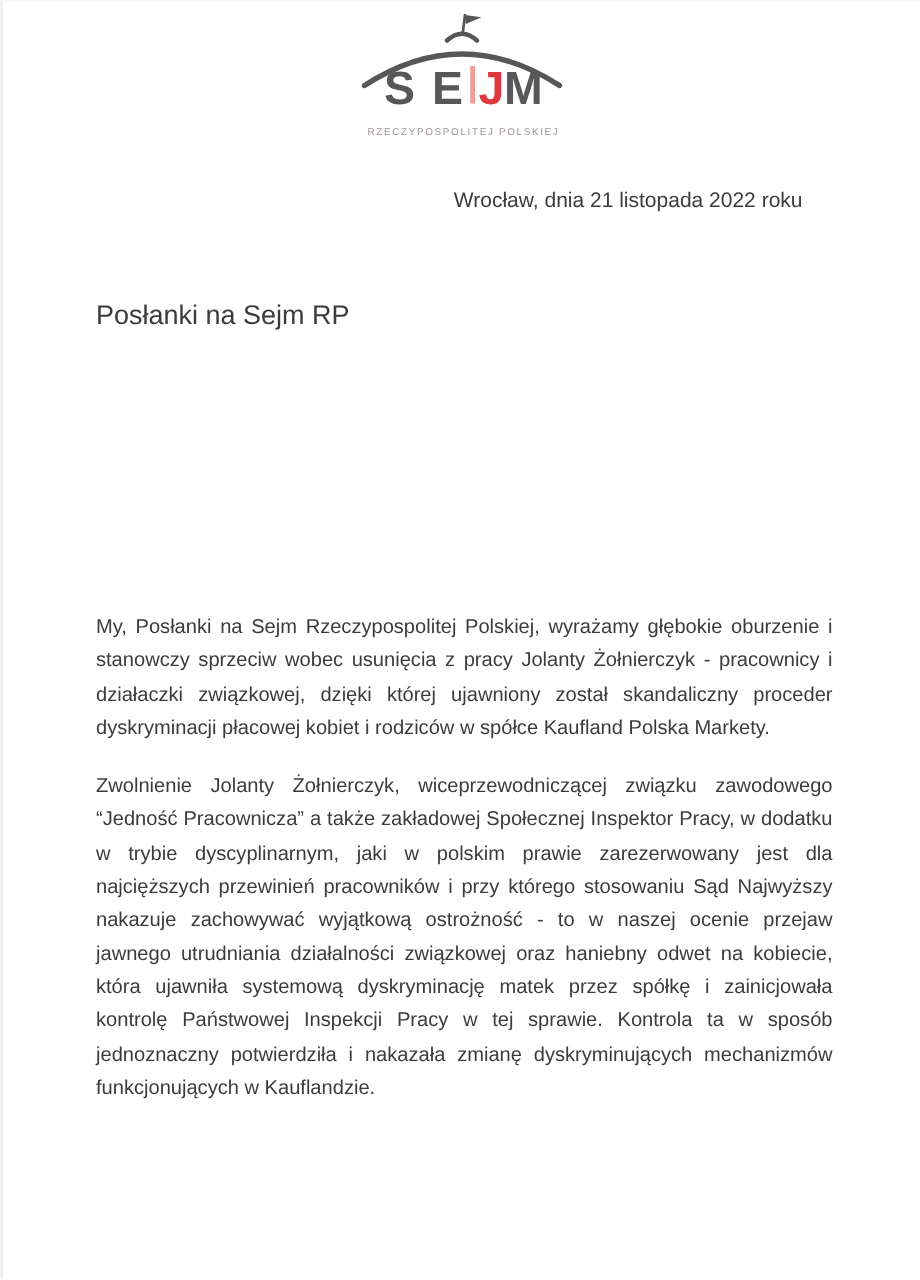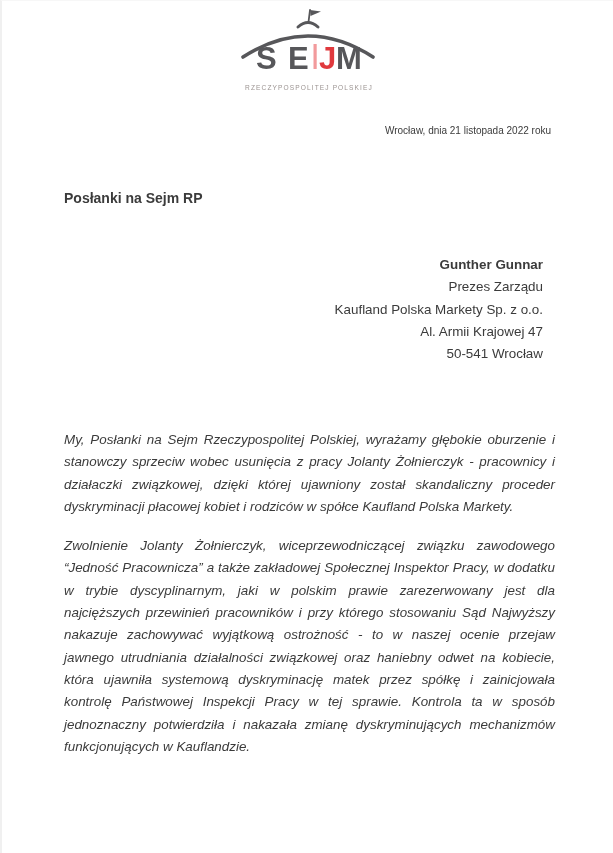--- a/index.html
+++ b/index.html
@@ -19,49 +19,48 @@
     position: absolute;
     top: 6px;
     left: 50%;
     transform: translateX(-50%);
     width: 150px;
     height: 92px;
   }
   .dateline {
     position: absolute;
     top: 124px;
-    right: 62px;
-    font-size: 10px;
+    right: 78px;
+    font-size: 14px;
     white-space: nowrap;
   }
   .sender-heading {
     position: absolute;
-    top: 189px;
+    top: 199px;
     left: 62px;
-    font-size: 14px;
-    font-weight: bold;
+    font-size: 18px;
+    font-weight: normal;
   }
   .recipient {
     position: absolute;
     top: 253px;
     right: 70px;
     text-align: right;
     font-size: 13.4px;
     line-height: 22.3px;
   }
   .recipient .name { font-weight: bold; }
   .body-text {
     position: absolute;
-    top: 428px;
+    top: 406px;
     left: 62px;
     width: 491px;
     font-size: 13.4px;
     line-height: 22.3px;
     text-align: justify;
-    font-style: italic;
   }
   .body-text p { margin-bottom: 17px; }
 </style>
 </head>
 <body>
 
 <div class="page">
 
   <svg class="logo" viewBox="0 0 150 92" xmlns="http://www.w3.org/2000/svg">
     <g>
@@ -75,26 +74,19 @@
     <text x="55" y="62" font-size="31" font-weight="bold" fill="#57575a">E</text>
     <text x="86" y="62" font-size="31" font-weight="bold" fill="#e0393d">J</text>
     <text x="103" y="62" font-size="31" font-weight="bold" fill="#57575a">M</text>
     <text x="76" y="83" font-size="6.6" letter-spacing="1.1" text-anchor="middle" fill="#9b9391">RZECZYPOSPOLITEJ POLSKIEJ</text>
   </svg>
 
   <div class="dateline">Wrocław, dnia 21 listopada 2022 roku</div>
 
   <div class="sender-heading">Posłanki na Sejm RP</div>
 
-  <div class="recipient">
-    <div class="name">Gunther Gunnar</div>
-    <div>Prezes Zarządu</div>
-    <div>Kaufland Polska Markety Sp. z o.o.</div>
-    <div>Al. Armii Krajowej 47</div>
-    <div>50-541 Wrocław</div>
-  </div>
 
   <div class="body-text">
     <p>My, Posłanki na Sejm Rzeczypospolitej Polskiej, wyrażamy głębokie oburzenie i stanowczy sprzeciw wobec usunięcia z pracy Jolanty Żołnierczyk - pracownicy i działaczki związkowej, dzięki której ujawniony został skandaliczny proceder dyskryminacji płacowej kobiet i rodziców w spółce Kaufland Polska Markety.</p>
     <p>Zwolnienie Jolanty Żołnierczyk, wiceprzewodniczącej związku zawodowego “Jedność Pracownicza” a także zakładowej Społecznej Inspektor Pracy, w dodatku w trybie dyscyplinarnym, jaki w polskim prawie zarezerwowany jest dla najcięższych przewinień pracowników i przy którego stosowaniu Sąd Najwyższy nakazuje zachowywać wyjątkową ostrożność - to w naszej ocenie przejaw jawnego utrudniania działalności związkowej oraz haniebny odwet na kobiecie, która ujawniła systemową dyskryminację matek przez spółkę i zainicjowała kontrolę Państwowej Inspekcji Pracy w tej sprawie. Kontrola ta w sposób jednoznaczny potwierdziła i nakazała zmianę dyskryminujących mechanizmów funkcjonujących w Kauflandzie.</p>
   </div>
 
 </div>
 
 </body></html>

